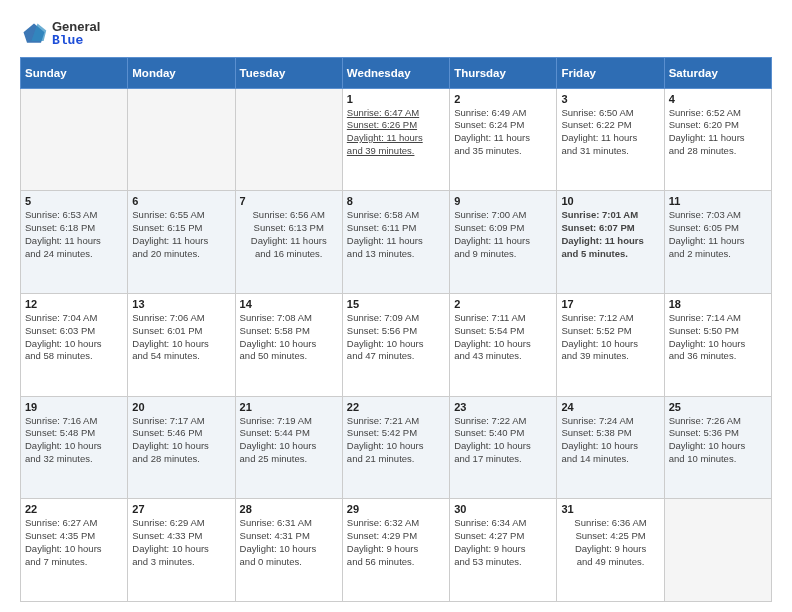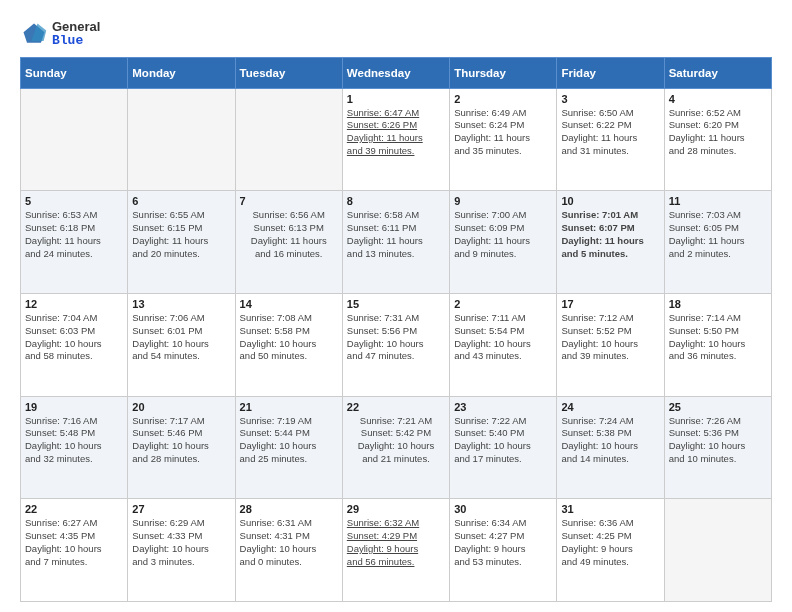--- a/index.html
+++ b/index.html
@@ -244,21 +244,21 @@
           </td>
           <td>
             <span class="day-number">14</span>
             <div class="day-info" style="white-space: pre-line;">Sunrise: 7:08 AM
 Sunset: 5:58 PM
 Daylight: 10 hours
 and 50 minutes.</div>
           </td>
           <td>
             <span class="day-number">15</span>
-            <div class="day-info" style="white-space: pre-line;">Sunrise: 7:31 AM
+            <div class="day-info" style="white-space: pre-line;">Sunrise: 7:09 AM
 Sunset: 5:56 PM
 Daylight: 10 hours
 and 47 minutes.</div>
           </td>
           <td>
             <span class="day-number">2</span>
             <div class="day-info" style="white-space: pre-line;">Sunrise: 7:11 AM
 Sunset: 5:54 PM
 Daylight: 10 hours
 and 43 minutes.</div>
@@ -295,21 +295,21 @@
           </td>
           <td>
             <span class="day-number">21</span>
             <div class="day-info" style="white-space: pre-line;">Sunrise: 7:19 AM
 Sunset: 5:44 PM
 Daylight: 10 hours
 and 25 minutes.</div>
           </td>
           <td>
             <span class="day-number">22</span>
-            <div class="day-info" style="white-space: pre-line; text-align: center;">Sunrise: 7:21 AM
+            <div class="day-info" style="white-space: pre-line;">Sunrise: 7:21 AM
 Sunset: 5:42 PM
 Daylight: 10 hours
 and 21 minutes.</div>
           </td>
           <td>
             <span class="day-number">23</span>
             <div class="day-info" style="white-space: pre-line;">Sunrise: 7:22 AM
 Sunset: 5:40 PM
 Daylight: 10 hours
 and 17 minutes.</div>
@@ -346,35 +346,35 @@
           </td>
           <td>
             <span class="day-number">28</span>
             <div class="day-info" style="white-space: pre-line;">Sunrise: 6:31 AM
 Sunset: 4:31 PM
 Daylight: 10 hours
 and 0 minutes.</div>
           </td>
           <td>
             <span class="day-number">29</span>
-            <div class="day-info" style="white-space: pre-line; text-decoration: underline;">Sunrise: 6:32 AM
+            <div class="day-info" style="white-space: pre-line;">Sunrise: 6:32 AM
 Sunset: 4:29 PM
 Daylight: 9 hours
 and 56 minutes.</div>
           </td>
           <td>
             <span class="day-number">30</span>
             <div class="day-info" style="white-space: pre-line;">Sunrise: 6:34 AM
 Sunset: 4:27 PM
 Daylight: 9 hours
 and 53 minutes.</div>
           </td>
           <td>
             <span class="day-number">31</span>
-            <div class="day-info" style="white-space: pre-line;">Sunrise: 6:36 AM
+            <div class="day-info" style="white-space: pre-line; text-align: center;">Sunrise: 6:36 AM
 Sunset: 4:25 PM
 Daylight: 9 hours
 and 49 minutes.</div>
           </td>
           <td class="empty"></td>
         </tr>
       </tbody>
   </table>
 </div>
 

